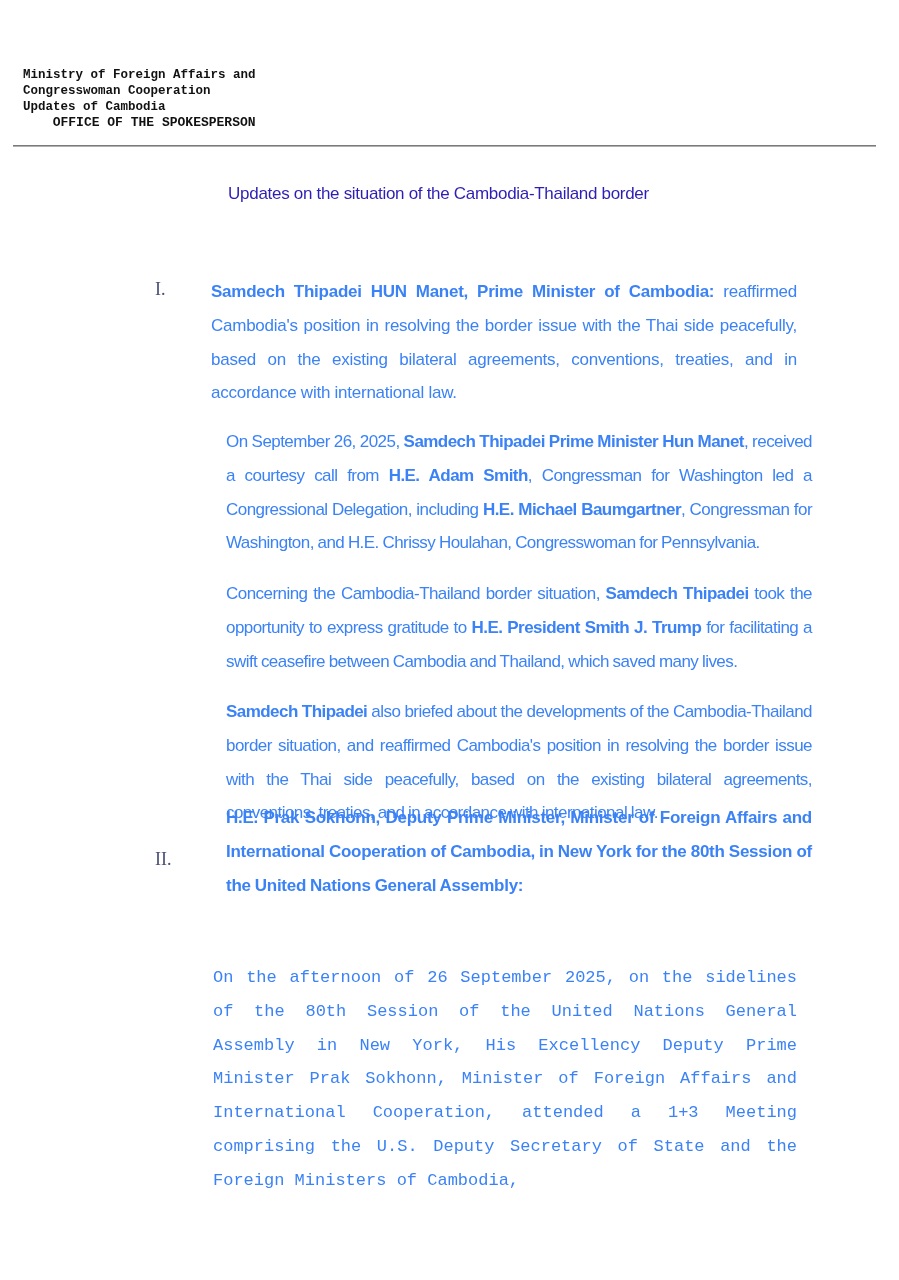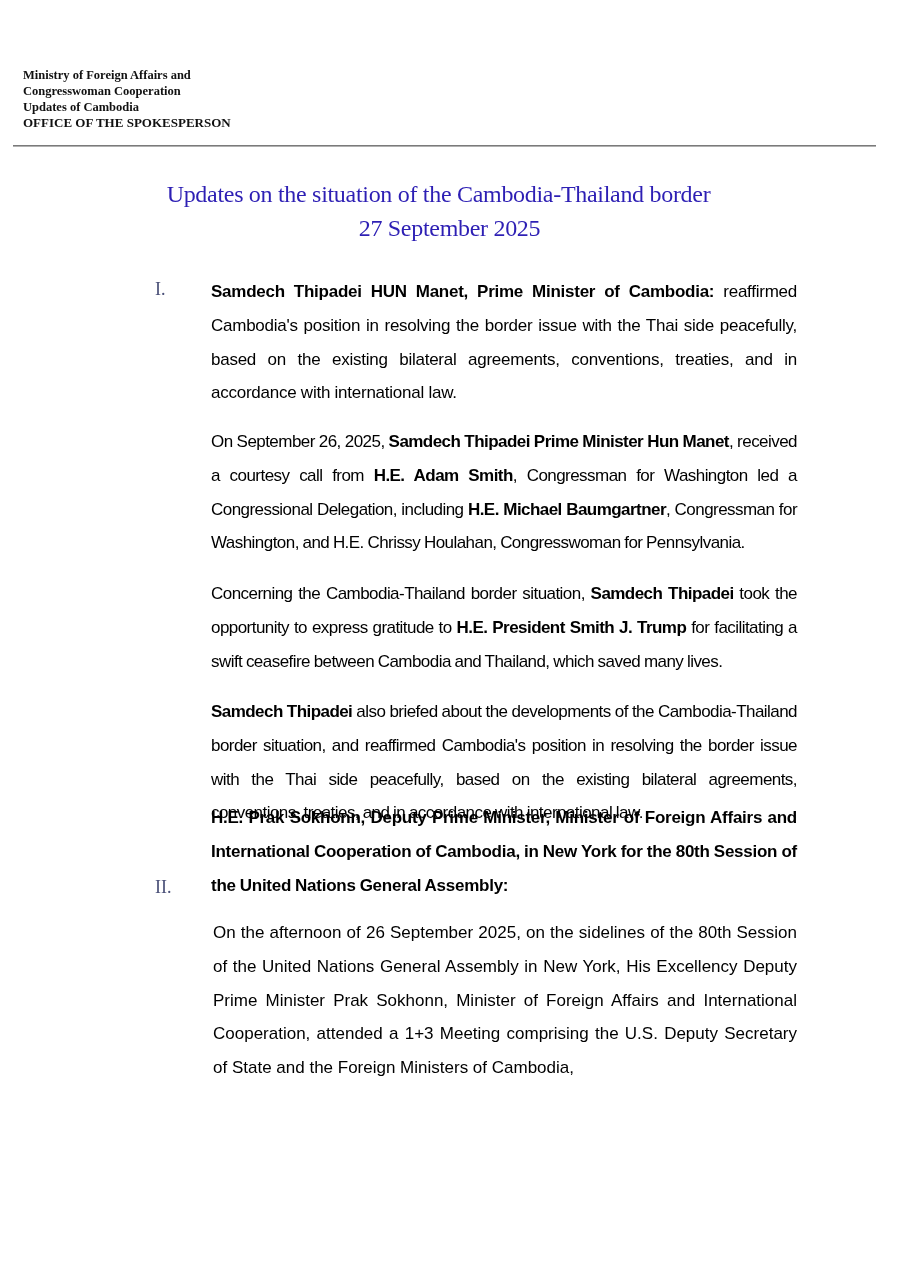--- a/index.html
+++ b/index.html
@@ -11,21 +11,21 @@
       width: 899px;
       height: 1280px;
       position: relative;
       overflow: hidden;
       color: #111111;
     }
     .letterhead {
       position: absolute;
       left: 23px;
       top: 67px;
-      font-family: Liberation Serif, serif;
+      font-family: Liberation Mono, monospace;
       font-weight: bold;
       font-size: 12.5px;
       line-height: 16px;
       color: #111;
     }
     .letterhead div { white-space: nowrap; }
     .letterhead .office { font-size: 13px; text-align: right; }
     .rule {
       position: absolute;
       left: 13px;
@@ -34,22 +34,22 @@
       height: 1px;
       background: #7a7a7a;
       border-bottom: 1px solid #b0b0b0;
     }
     .doc-title {
       position: absolute;
       left: 0;
       width: 899px;
       top: 177px;
       text-align: center;
-      font-family: Liberation Serif, serif;
-      font-size: 24px;
+      font-family: Liberation Sans, sans-serif;
+      font-size: 17px;
       line-height: 34px;
       color: #2d1fb4;
       letter-spacing: -0.3px;
     }
     .doc-title div { padding-left: 0; }
     .doc-title .t1 { margin-left: -22px; }
     .section {
       position: absolute;
       left: 0;
       width: 899px;
@@ -62,45 +62,45 @@
       color: #4a5078;
     }
     .para {
       position: absolute;
       left: 211px;
       width: 586px;
       font-family: "Liberation Sans", sans-serif;
       font-size: 17px;
       line-height: 33.8px;
       text-align: justify;
-      color: #000000;
+      color: #3b82f6;
     }
     .para.condensed {
       letter-spacing: -0.55px;
       word-spacing: -0.5px;
+      margin-left: 15px;
     }
     .para b { font-weight: bold; }
     .para .heading-bold { font-weight: bold; }
     .para.heading { letter-spacing: -0.25px; }
   </style>
 </head>
 <body>
 
 <div class="letterhead">
   <div>Ministry of Foreign Affairs and</div>
   <div>Congresswoman Cooperation</div>
   <div>Updates of Cambodia</div>
   <div class="office">OFFICE OF THE SPOKESPERSON</div>
 </div>
 
 <div class="rule"></div>
 
 <div class="doc-title">
   <div class="t1">Updates on the situation of the Cambodia-Thailand border</div>
-  <div>27 September 2025</div>
 </div>
 
 <div class="section">
   <span class="numeral" style="top:279px;">I.</span>
 
   <div class="para heading" style="top:275px;">
     <span class="heading-bold">Samdech Thipadei HUN Manet, Prime Minister of Cambodia:</span><span> reaffirmed Cambodia's position in resolving the border issue with the Thai side peacefully, based on the existing bilateral agreements, conventions, treaties, and in accordance with international law.</span>
   </div>
 
   <div class="para condensed" style="top:425px;">
@@ -110,22 +110,22 @@
   <div class="para condensed" style="top:577px;">
     <span>Concerning the Cambodia-Thailand border situation, </span><b>Samdech Thipadei</b><span> took the opportunity to express gratitude to </span><b>H.E. President Smith J. Trump</b><span> for facilitating a swift ceasefire between Cambodia and Thailand, which saved many lives.</span>
   </div>
 
   <div class="para condensed" style="top:695px;">
     <b>Samdech Thipadei</b><span> also briefed about the developments of the Cambodia-Thailand border situation, and reaffirmed Cambodia's position in resolving the border issue with the Thai side peacefully, based on the existing bilateral agreements, conventions, treaties, and in accordance with international law.</span>
   </div>
 </div>
 
 <div class="section">
-  <span class="numeral" style="top:849px;margin-top:28px;">II.</span>
+  <span class="numeral" style="top:849px;">II.</span>
 
   <div class="para heading condensed" style="top:801px;">
     <span class="heading-bold">H.E. Prak Sokhonn, Deputy Prime Minister, Minister of Foreign Affairs and International Cooperation of Cambodia, in New York for the 80th Session of the United Nations General Assembly:</span>
   </div>
 
-  <div class="para" style="top:916px; left:213px; width:584px;">
+  <div class="para" style="top:961px; left:213px; width:584px;font-family:Liberation Mono, monospace;">
     <span>On the afternoon of 26 September 2025, on the sidelines of the 80th Session of the United Nations General Assembly in New York, His Excellency Deputy Prime Minister Prak Sokhonn, Minister of Foreign Affairs and International Cooperation, attended a 1+3 Meeting comprising the U.S. Deputy Secretary of State and the Foreign Ministers of Cambodia,</span>
   </div>
 </div>
 
 </body></html>

